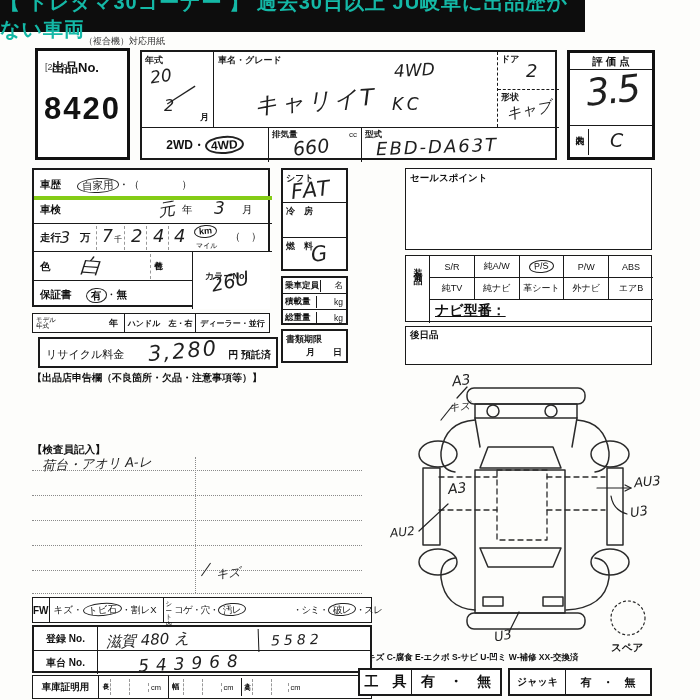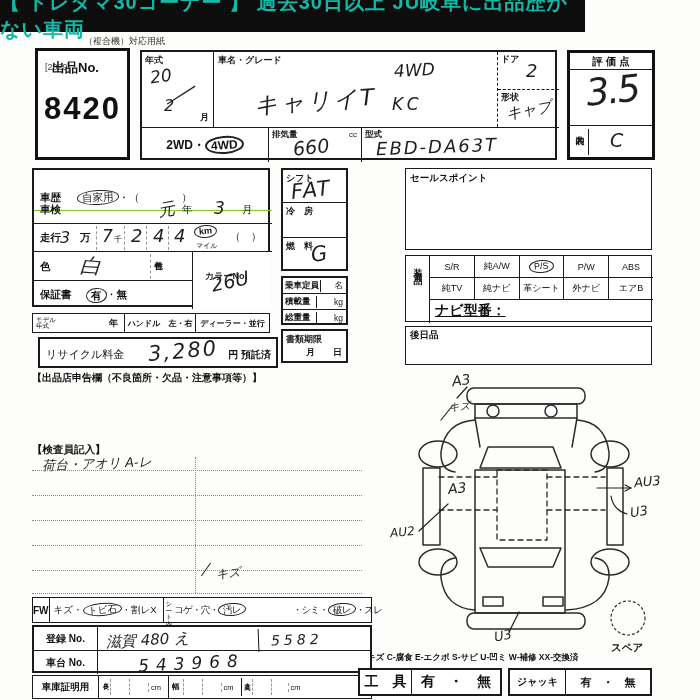--- a/index.html
+++ b/index.html
@@ -80,21 +80,21 @@
     <div style="height:17px;border-bottom:1px solid #1a1a1a;text-align:center;font-size:10.5px;font-weight:bold;padding-top:2px;box-sizing:border-box;">評 価 点</div>
     <span class="abs hw" style="left:16px;top:16px;font-size:37px;transform:rotate(-6deg);letter-spacing:-2px;">3.5</span>
     <div class="abs" style="left:0;top:72px;width:100%;height:32px;border-top:1px solid #1a1a1a;">
       <span class="vert abs" style="left:3px;top:3px;font-size:9px;font-weight:bold;border-right:1px solid #1a1a1a;padding-right:2px;height:26px;">内装</span>
       <span class="abs hw" style="left:40px;top:3px;font-size:19px;">C</span>
     </div>
   </div>
 
   <div class="abs b2" style="left:32px;top:168px;width:238px;height:139px;background:#fff;">
 
-    <div class="cell flexc" style="left:0;top:15px;width:238px;height:26px;border-bottom:1px solid #84cc16;font-size:10.5px;">
+    <div class="cell flexc" style="left:0;top:4px;width:238px;height:26px;border-bottom:4px solid #84cc16;font-size:10.5px;">
       <span style="margin-left:6px;font-weight:bold;">車歴</span>
       <span class="circ hw" style="margin-left:16px;font-style:normal;font-size:10.5px;transform:rotate(-3deg);">自家用</span>
       <span>・（　　　　）</span>
     </div>
 
     <div class="cell" style="left:0;top:26px;width:238px;height:28px;border-bottom:1px solid #1a1a1a;font-size:10.5px;">
       <span class="abs" style="left:6px;top:7px;font-weight:bold;">車検</span>
       <span class="abs hw" style="left:124px;top:2px;font-size:17px;transform:rotate(-10deg);">元</span>
       <span class="abs" style="left:148px;top:7px;">年</span>
       <span class="abs hw" style="left:180px;top:2px;font-size:17px;">3</span>

